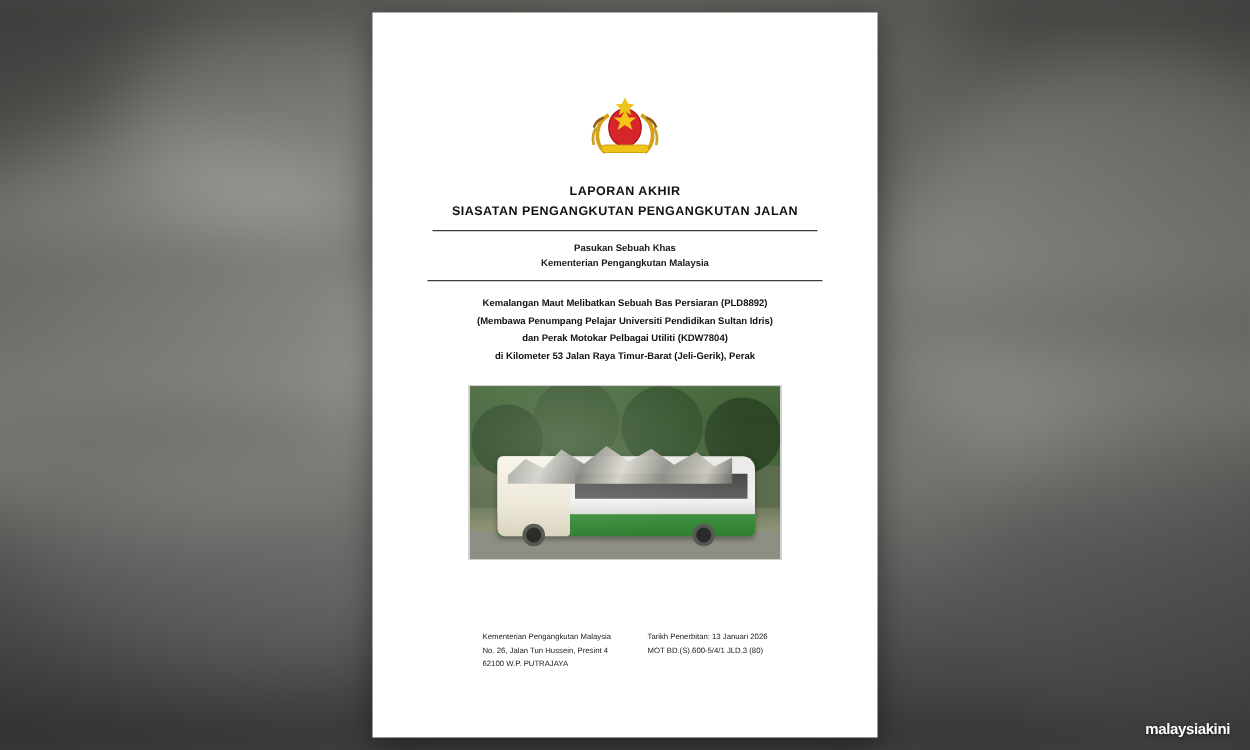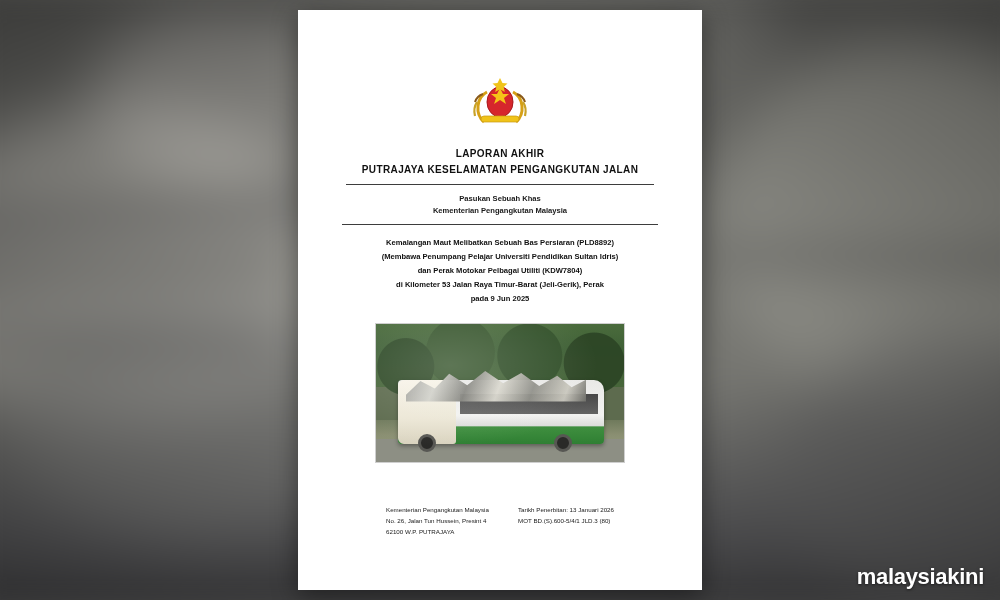--- a/index.html
+++ b/index.html
@@ -181,21 +181,21 @@
     justify-content: space-between;
     align-items: flex-start;
   }
   .footer-col { font-size: 6.2px; color: #1a1a1a; line-height: 1.75; }
   .footer-col.right { text-align: left; }
 
   
   .watermark {
     position: absolute;
     right: 16px; bottom: 10px;
-    font-size: 22px;
+    font-size: 12px;
     font-weight: bold;
     color: #ffffff;
     letter-spacing: -0.3px;
     text-shadow: 0 1px 3px rgba(0,0,0,0.6);
   }
 </style>
 </head>
 <body>
 
 <div id="stage">
@@ -228,33 +228,32 @@
         <path d="M54 22 q6 2 8 8" fill="none" stroke="#8a5a1a" stroke-width="2"></path>
         <path d="M37 6 l2.5 5 5 .6 -3.8 3.4 1.1 5 -4.8-2.8 -4.8 2.8 1.1-5 -3.8-3.4 5-.6 z" fill="#f0c319"></path>
         <rect x="18" y="44" width="38" height="6" rx="3" fill="#f0c319"></rect>
         <rect x="18" y="44" width="38" height="6" rx="3" fill="none" stroke="#c89a12" stroke-width=".7"></rect>
         <path d="M14 30 q-4 6 -2 14" fill="none" stroke="#c9a227" stroke-width="2.2"></path>
         <path d="M60 30 q4 6 2 14" fill="none" stroke="#c9a227" stroke-width="2.2"></path>
       </svg>
 
       <div class="title-block">
         <div class="title-line">LAPORAN AKHIR</div>
-        <div class="title-line">PUTRAJAYA KESELAMATAN PENGANGKUTAN JALAN</div>
+        <div class="title-line">SIASATAN PENGANGKUTAN PENGANGKUTAN JALAN</div>
         <div class="rule short"></div>
         <div class="sub-line">Pasukan Sebuah Khas</div>
         <div class="sub-line">Kementerian Pengangkutan Malaysia</div>
         <div class="rule"></div>
       </div>
 
       <div class="case-block">
         <div class="case-line">Kemalangan Maut Melibatkan Sebuah Bas Persiaran (PLD8892)</div>
         <div class="case-line">(Membawa Penumpang Pelajar Universiti Pendidikan Sultan Idris)</div>
         <div class="case-line">dan Perak Motokar Pelbagai Utiliti (KDW7804)</div>
         <div class="case-line">di Kilometer 53 Jalan Raya Timur-Barat (Jeli-Gerik), Perak</div>
-        <div class="case-line">pada 9 Jun 2025</div>
       </div>
 
       <div class="photo-wrap">
         <div class="ph-sky"></div>
         <div class="ph-trees"></div>
         <div class="ph-ground"></div>
         <div class="ph-road"></div>
         <div class="ph-bus">
           <div class="ph-bus-front"></div>
           <div class="ph-window"></div>

